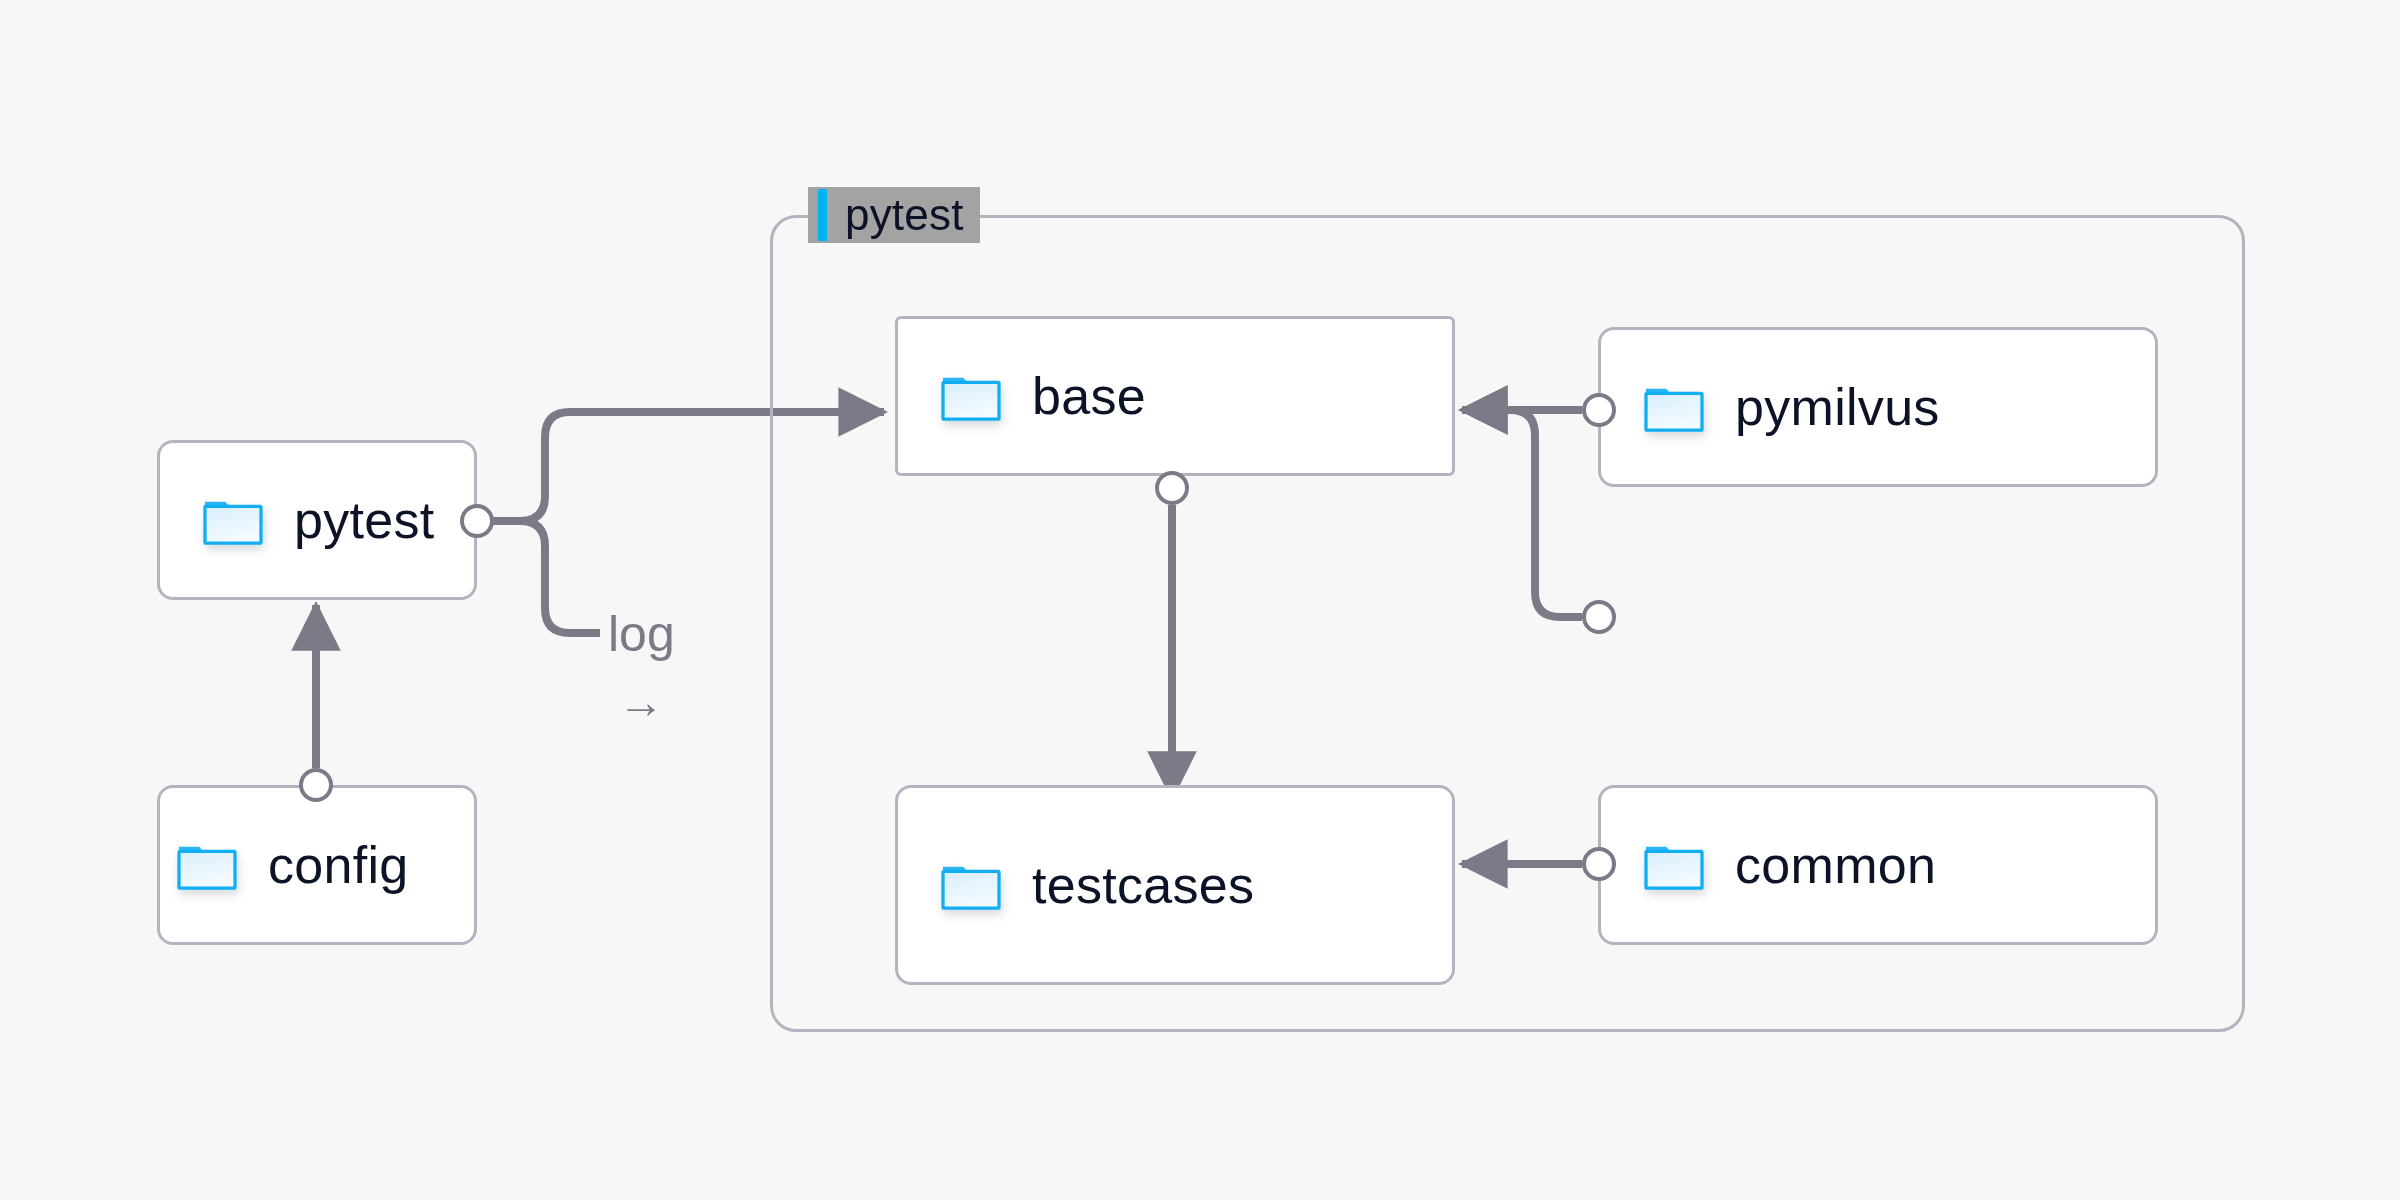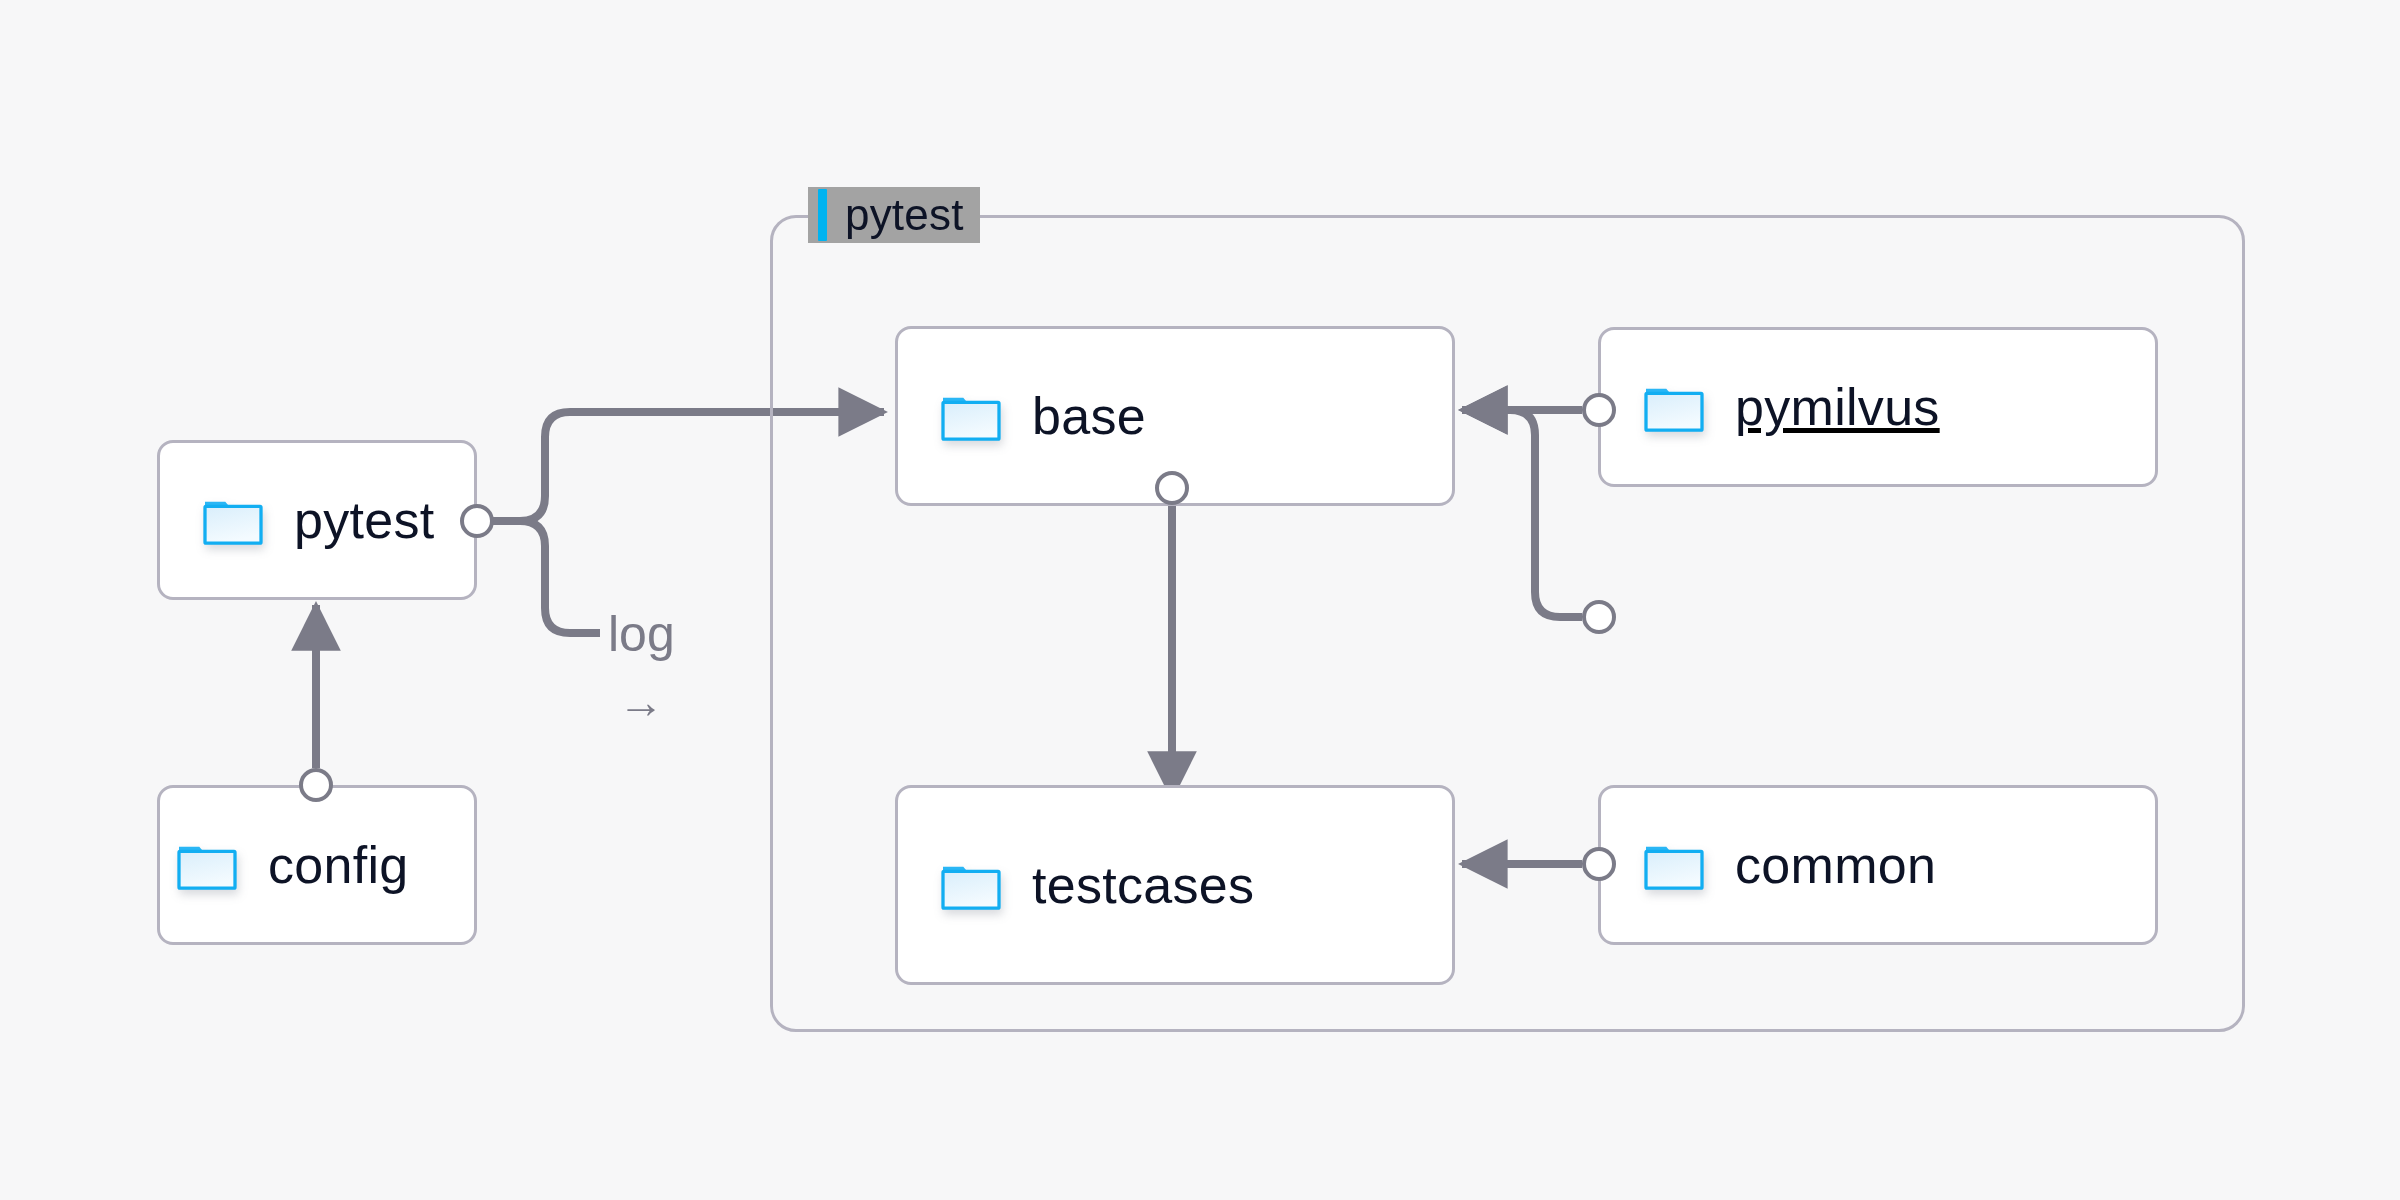--- a/index.html
+++ b/index.html
@@ -171,21 +171,21 @@
             <stop offset="1" stop-color="#f4fbff"></stop>
         </linearGradient>
       </defs>
       <path d="M3 10 h21 l5 6 h32 v5 H3 Z" fill="#2ab6f5"></path>
       <rect x="3" y="15" width="58" height="38" rx="1" fill="url(#fg2)" stroke="#12aef2" stroke-width="3.4"></rect>
     </svg>
     <span class="label">config</span>
   </div>
   <div class="port" style="left:299px; top:768px;"></div>
 
-  <div class="node" style="left:895px; top:326px; width:560px; height:180px;">
+  <div class="node" style="left:895px; top:316px; width:560px; height:160px;border-radius:6px;">
     <svg class="folder" viewBox="0 0 64 58">
       <defs>
         <linearGradient id="fg3" x1="0" y1="0" x2="0.35" y2="1">
           <stop offset="0" stop-color="#d9eefb"></stop>
             <stop offset="1" stop-color="#f4fbff"></stop>
         </linearGradient>
       </defs>
       <path d="M3 10 h21 l5 6 h32 v5 H3 Z" fill="#2ab6f5"></path>
       <rect x="3" y="15" width="58" height="38" rx="1" fill="url(#fg3)" stroke="#12aef2" stroke-width="3.4"></rect>
     </svg>
@@ -200,21 +200,21 @@
           <stop offset="0" stop-color="#d9eefb"></stop>
             <stop offset="1" stop-color="#f4fbff"></stop>
         </linearGradient>
       </defs>
       <path d="M3 10 h21 l5 6 h32 v5 H3 Z" fill="#2ab6f5"></path>
       <rect x="3" y="15" width="58" height="38" rx="1" fill="url(#fg4)" stroke="#12aef2" stroke-width="3.4"></rect>
     </svg>
     <span class="label">testcases</span>
   </div>
 
-  <div class="node" style="left:1598px; top:327px; width:560px; height:160px;text-decoration:underline;">
+  <div class="node" style="left:1598px; top:327px; width:560px; height:160px;">
     <svg class="folder" viewBox="0 0 64 58">
       <defs>
         <linearGradient id="fg5" x1="0" y1="0" x2="0.35" y2="1">
           <stop offset="0" stop-color="#d9eefb"></stop>
             <stop offset="1" stop-color="#f4fbff"></stop>
         </linearGradient>
       </defs>
       <path d="M3 10 h21 l5 6 h32 v5 H3 Z" fill="#2ab6f5"></path>
       <rect x="3" y="15" width="58" height="38" rx="1" fill="url(#fg5)" stroke="#12aef2" stroke-width="3.4"></rect>
     </svg>

